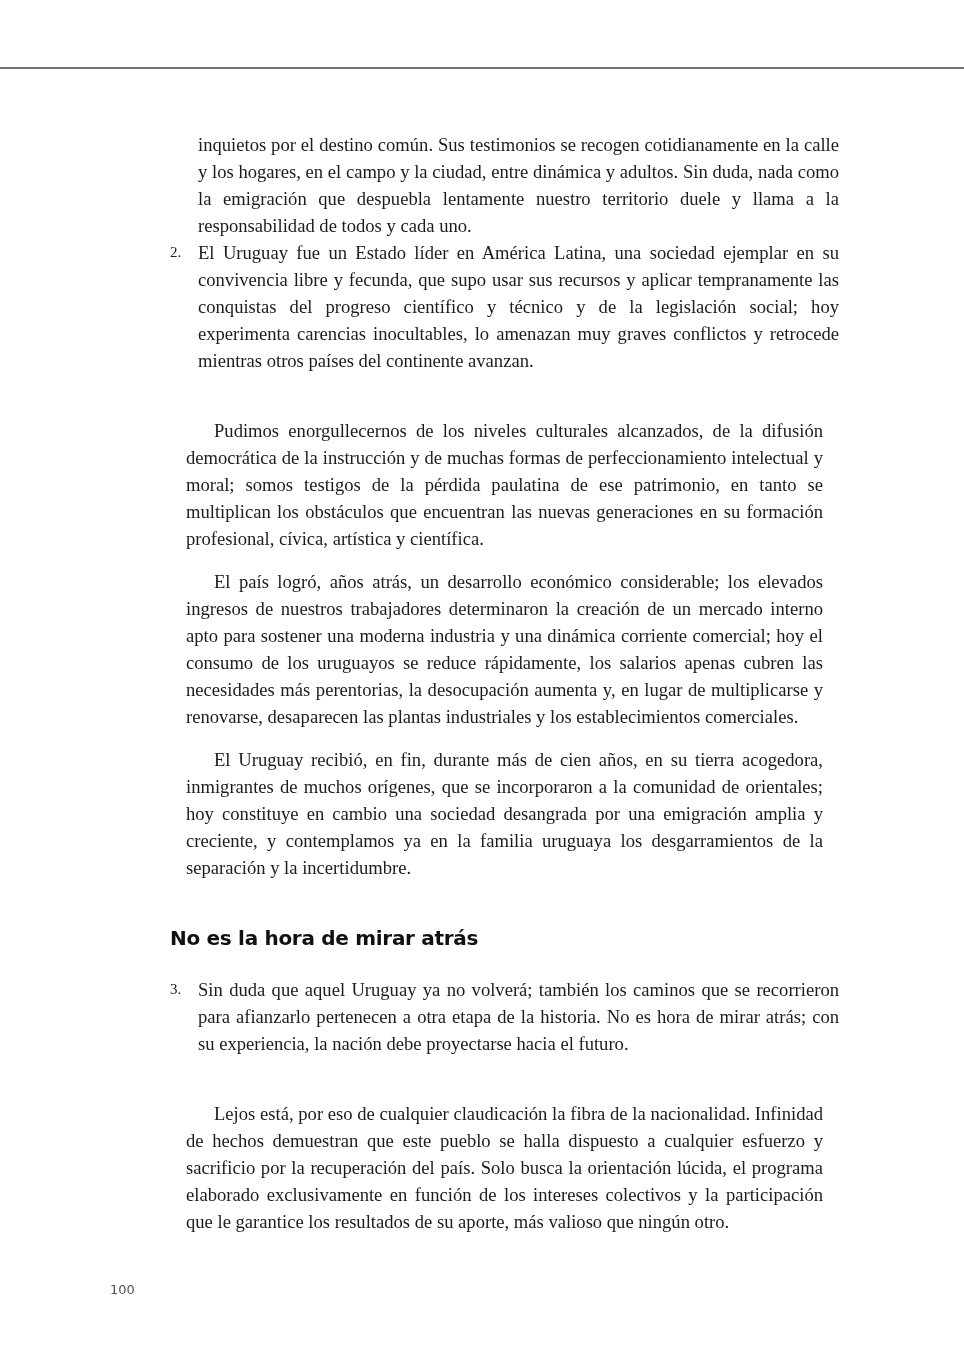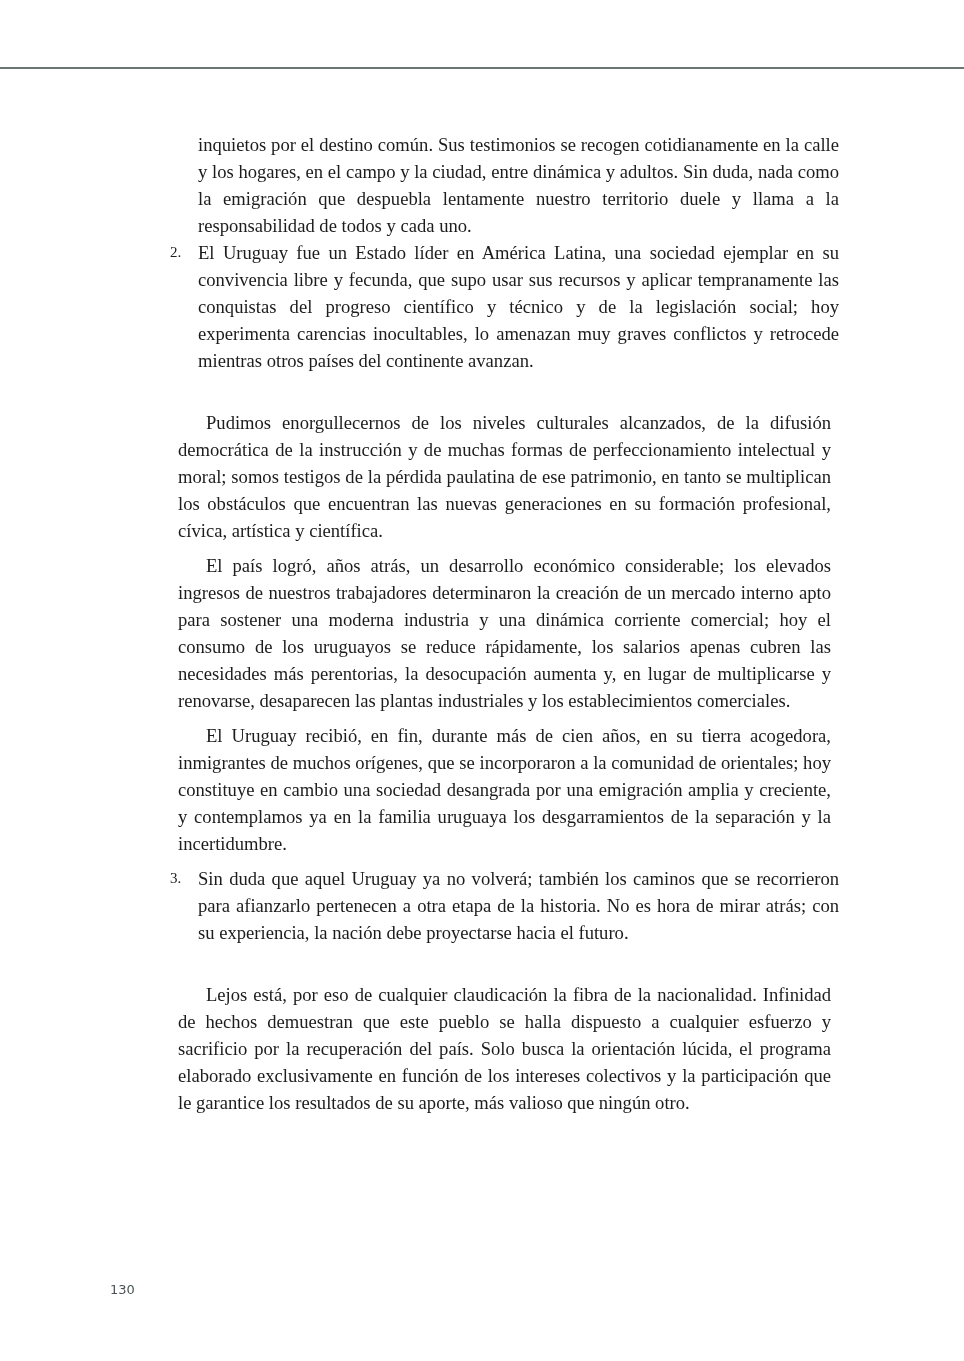--- a/index.html
+++ b/index.html
@@ -6,21 +6,21 @@
   body { width: 964px; height: 1361px; position: relative; overflow: hidden; }
   .top-rule { position: absolute; left: 0; top: 67px; width: 964px; height: 2px; background: #6b7574; }
   .content {
     position: absolute; left: 170px; top: 131px; width: 669px;
     font-family: "Liberation Serif", "DejaVu Serif", serif;
     font-size: 18.6px; line-height: 27px; color: #1c1c1c;
     text-align: justify; hyphens: manual;
   }
   .list-item { position: relative; padding-left: 28px; margin: 0; }
   .list-num { position: absolute; left: 0; top: 0; font-size: 15px; }
-  .para { margin: 8px; text-indent: 28px; }
+  .para { margin: 16px; text-indent: 28px; }
   .spacer { height: 27px; }
   .heading {
     font-family: "DejaVu Sans", "Liberation Sans", sans-serif;
     font-weight: bold; font-size: 20px; letter-spacing: -0.3px;
     margin: 0; padding-top: 28px; padding-bottom: 24px; color: #111;
   }
   .page-number {
     position: absolute; left: 110px; top: 1282px;
     font-family: "DejaVu Sans", sans-serif; font-size: 13px; color: #4a5456;
   }
@@ -35,21 +35,22 @@
     <span>inquietos por el destino común. Sus testimonios se recogen cotidianamente en la calle y los hogares, en el campo y la ciudad, entre dinámica y adultos. Sin duda, nada como la emigración que despuebla lentamente nuestro territorio duele y llama a la responsabilidad de todos y cada uno.</span>
   </p>
   <p class="list-item">
     <span class="list-num">2.</span>
     <span>El Uruguay fue un Estado líder en América Latina, una sociedad ejemplar en su convivencia libre y fecunda, que supo usar sus recursos y aplicar tempranamente las conquistas del progreso científico y técnico y de la legislación social; hoy experimenta carencias inocultables, lo amenazan muy graves conflictos y retrocede mientras otros países del continente avanzan.</span>
   </p>
   <div class="spacer"></div>
   <p class="para">Pudimos enorgullecernos de los niveles culturales alcanzados, de la difusión democrática de la instrucción y de muchas formas de perfeccionamiento intelectual y moral; somos testigos de la pérdida paulatina de ese patrimonio, en tanto se multiplican los obstáculos que encuentran las nuevas generaciones en su formación profesional, cívica, artística y científica.</p>
   <p class="para">El país logró, años atrás, un desarrollo económico considerable; los elevados ingresos de nuestros trabajadores determinaron la creación de un mercado interno apto para sostener una moderna industria y una dinámica corriente comercial; hoy el consumo de los uruguayos se reduce rápidamente, los salarios apenas cubren las necesidades más perentorias, la desocupación aumenta y, en lugar de multiplicarse y renovarse, desaparecen las plantas industriales y los establecimientos comerciales.</p>
   <p class="para">El Uruguay recibió, en fin, durante más de cien años, en su tierra acogedora, inmigrantes de muchos orígenes, que se incorporaron a la comunidad de orientales; hoy constituye en cambio una sociedad desangrada por una emigración amplia y creciente, y contemplamos ya en la familia uruguaya los desgarramientos de la separación y la incertidumbre.</p>
+  <h2 class="heading">No es la hora de mirar atrás</h2>
   <p class="list-item">
     <span class="list-num">3.</span>
     <span>Sin duda que aquel Uruguay ya no volverá; también los caminos que se recorrieron para afianzarlo pertenecen a otra etapa de la historia. No es hora de mirar atrás; con su experiencia, la nación debe proyectarse hacia el futuro.</span>
   </p>
   <div class="spacer"></div>
   <p class="para">Lejos está, por eso de cualquier claudicación la fibra de la nacionalidad. Infinidad de hechos demuestran que este pueblo se halla dispuesto a cualquier esfuerzo y sacrificio por la recuperación del país. Solo busca la orientación lúcida, el programa elaborado exclusivamente en función de los intereses colectivos y la participación que le garantice los resultados de su aporte, más valioso que ningún otro.</p>
 </div>
 
-<div class="page-number">130</div>
+<div class="page-number">100</div>
 
 </body></html>

